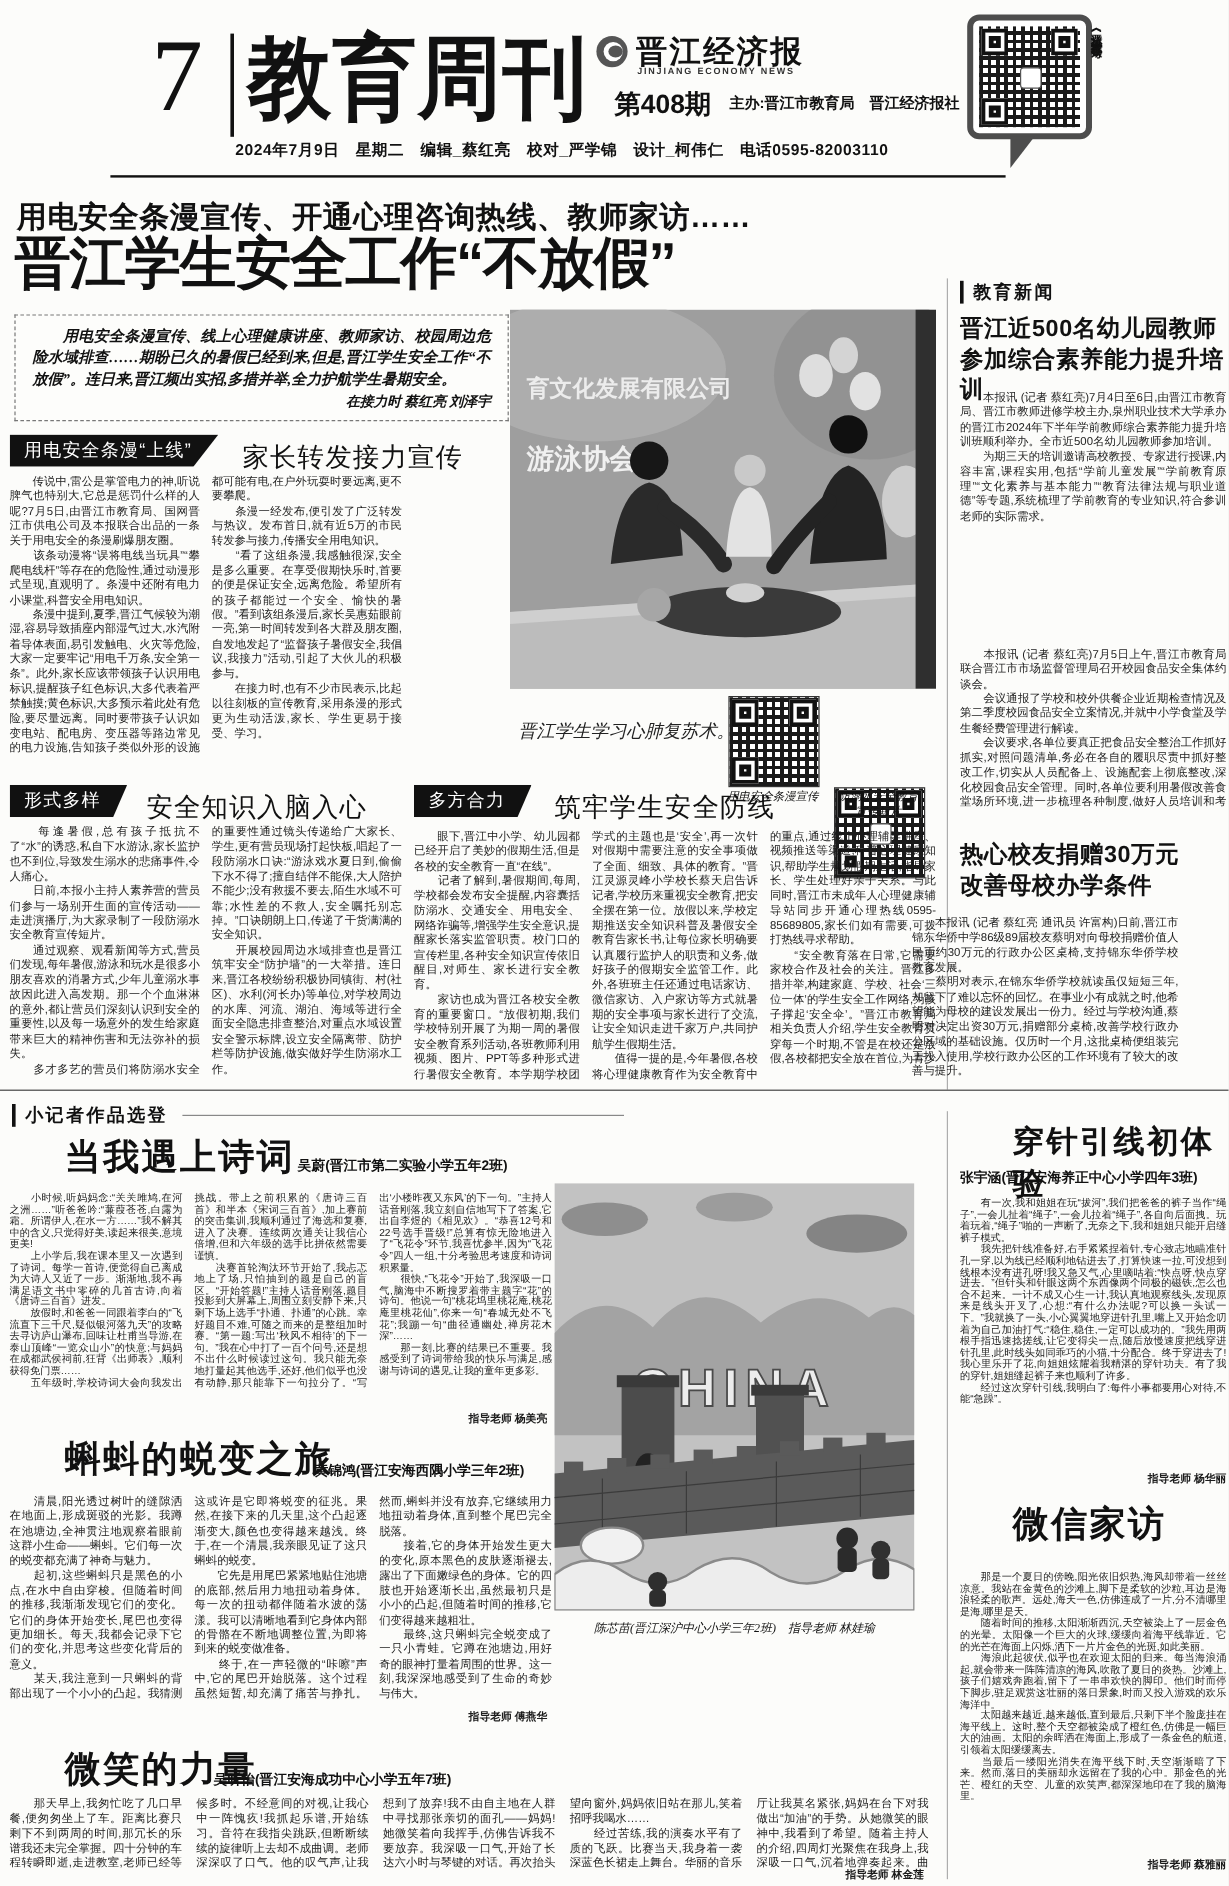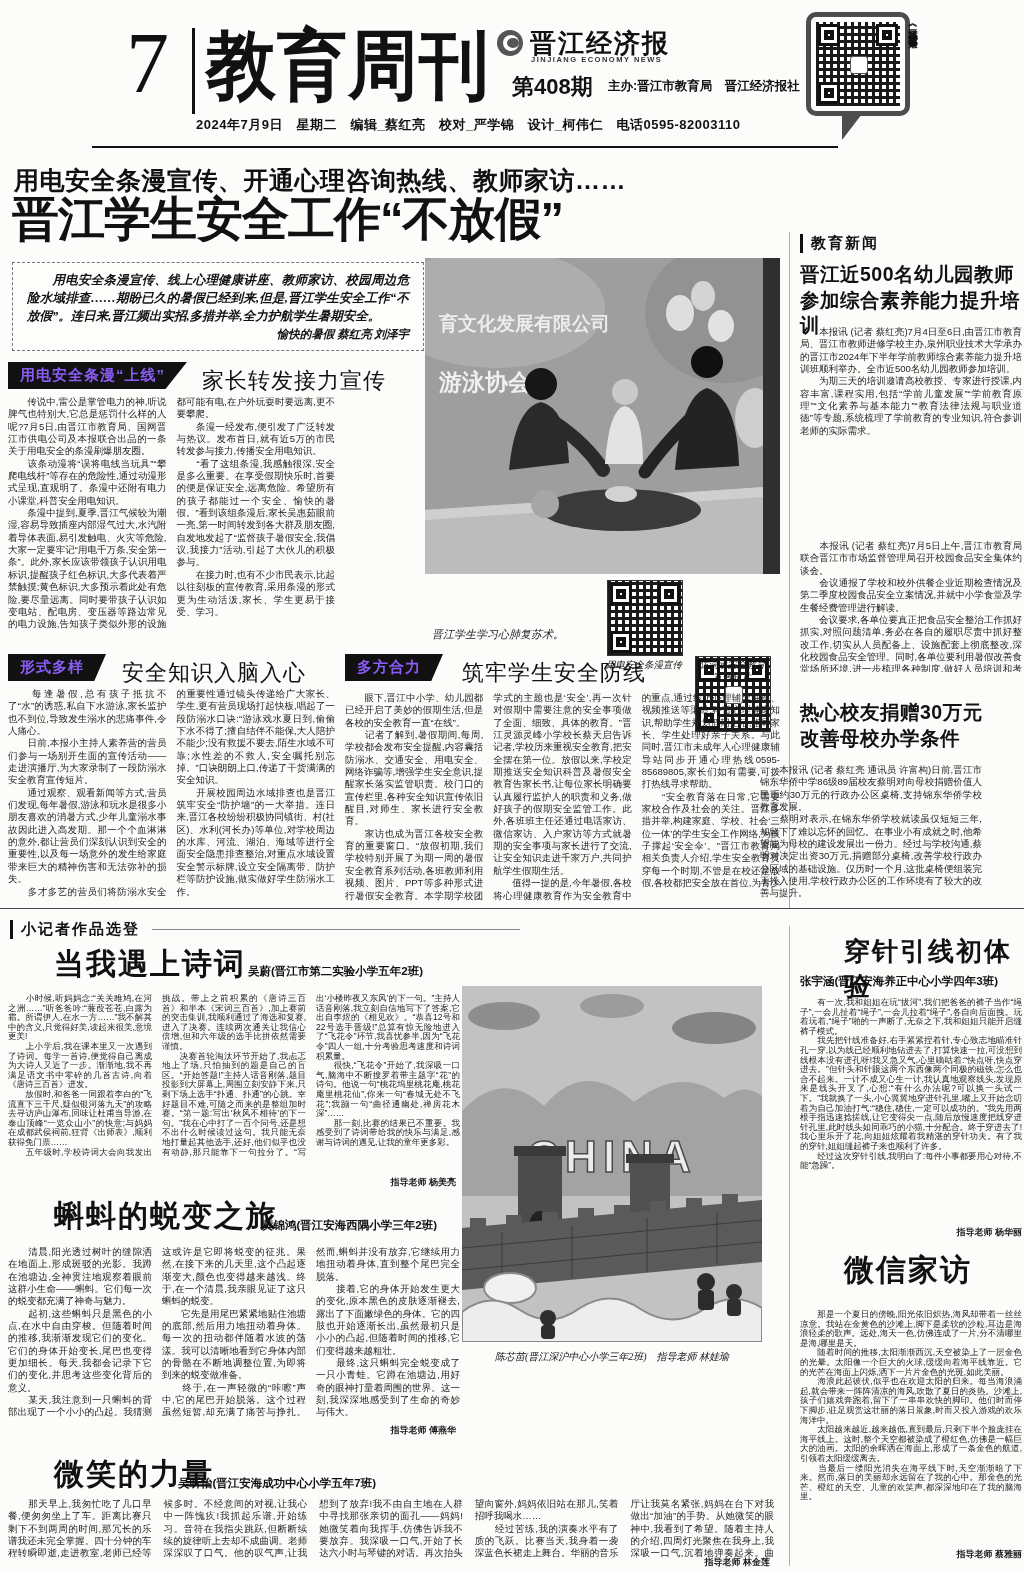--- a/index.html
+++ b/index.html
@@ -25,24 +25,24 @@
   .f.tl{left:2px;top:2px}.f.tr{right:2px;top:2px}.f.bl{left:2px;bottom:2px}
   .qr .dot{position:absolute;left:50%;top:50%;width:16px;height:16px;margin:-8px 0 0 -8px;background:#fff;border-radius:3px;border:1px solid #555;}
   .bubble-tail{width:0;height:0;border-top:26px solid #4d4d4d;border-right:20px solid transparent;}
   .qr-vert{writing-mode:vertical-rl;font-size:9.5px;font-weight:700;letter-spacing:1px;}
   
   .kicker{font-size:25px;font-weight:900;letter-spacing:.5px;}
   .mainhead{font-size:47px;font-weight:900;letter-spacing:-1px;line-height:1.05;}
   .leadbox{border:1.5px dashed #777;padding:8px 14px;background:#fdfdfb;}
   .leadtext{font-family:"Liberation Serif",serif;font-style:italic;font-weight:700;font-size:12.5px;line-height:1.45;text-align:justify;}
   .byline{font-family:"Liberation Serif",serif;font-style:italic;font-weight:700;font-size:11.5px;text-align:right;margin-top:2px;}
-  .photocap{font-family:"Liberation Serif",serif;font-style:italic;font-size:11px;color:#222;margin-top:27px;}
+  .photocap{font-family:"Liberation Serif",serif;font-style:italic;font-size:15px;color:#222;}
   .qrcap{font-family:"Liberation Serif",serif;font-style:italic;font-size:9.5px;text-align:center;line-height:1.25;}
   
-  .tag{display:inline-block;background:#111;color:#8b5cf6;font-size:15px;font-weight:700;padding:4px 22px 4px 12px;
+  .tag{display:inline-block;background:#111;color:#ffffff;font-size:15px;font-weight:400;padding:4px 22px 4px 12px;
        clip-path:polygon(0 0,100% 0,88% 100%,0 100%);letter-spacing:1px;}
   .subtitle{font-size:22px;font-weight:400;letter-spacing:1px;}
   
   .cols{font-size:9.5px;line-height:1.3;text-align:justify;color:#1c1c1c;overflow:hidden;}
   .dense{font-size:8.5px;line-height:1.13;text-align:justify;color:#1c1c1c;overflow:hidden;}
   .c2{column-count:2;column-gap:10px;}
   .c3{column-count:3;column-gap:10px;}
   .c5{column-count:5;column-gap:12px;}
   .vrule{width:1px;background:#adadad;}
   .hline{background:#444;}
@@ -84,21 +84,21 @@
   <div class="abs qr-vert" style="left:906px;top:20px;height:130px;">《晋江少年》官方微信公众号</div>
 
   <div class="abs dateline" style="left:196px;top:116px;">2024年7月9日　星期二　编辑_蔡红亮　校对_严学锦　设计_柯伟仁　电话0595-82003110</div>
   <div class="abs mastline" style="left:92px;top:146px;width:746px;"></div>
 
   <div class="abs kicker" style="left:14px;top:164px;">用电安全条漫宣传、开通心理咨询热线、教师家访……</div>
   <div class="abs mainhead" style="left:12px;top:194px;">晋江学生安全工作“不放假”</div>
 
   <div class="abs leadbox" style="left:12px;top:262px;width:382px;">
     <div class="leadtext prl">　　用电安全条漫宣传、线上心理健康讲座、教师家访、校园周边危险水域排查……期盼已久的暑假已经到来,但是,晋江学生安全工作“不放假”。连日来,晋江频出实招,多措并举,全力护航学生暑期安全。</div>
-    <div class="byline">愉快的暑假 蔡红亮 刘泽宇</div>
+    <div class="byline">在接力时 蔡红亮 刘泽宇</div>
   </div>
 
   <div class="abs" style="left:425px;top:258px;width:355px;height:316px;">
     <svg width="355" height="316" viewBox="0 0 355 316" xmlns="http://www.w3.org/2000/svg">
       <rect width="355" height="316" fill="#9e9e9e"></rect>
       <ellipse cx="70" cy="50" rx="110" ry="60" fill="#b4b4b4" opacity="0.7"></ellipse>
       <ellipse cx="300" cy="55" rx="80" ry="70" fill="#8a8a8a" opacity="0.6"></ellipse>
       <ellipse cx="255" cy="55" rx="14" ry="18" fill="#dedede"></ellipse>
       <ellipse cx="278" cy="38" rx="12" ry="15" fill="#d4d4d4"></ellipse>
       <ellipse cx="296" cy="68" rx="13" ry="16" fill="#e2e2e2"></ellipse>

